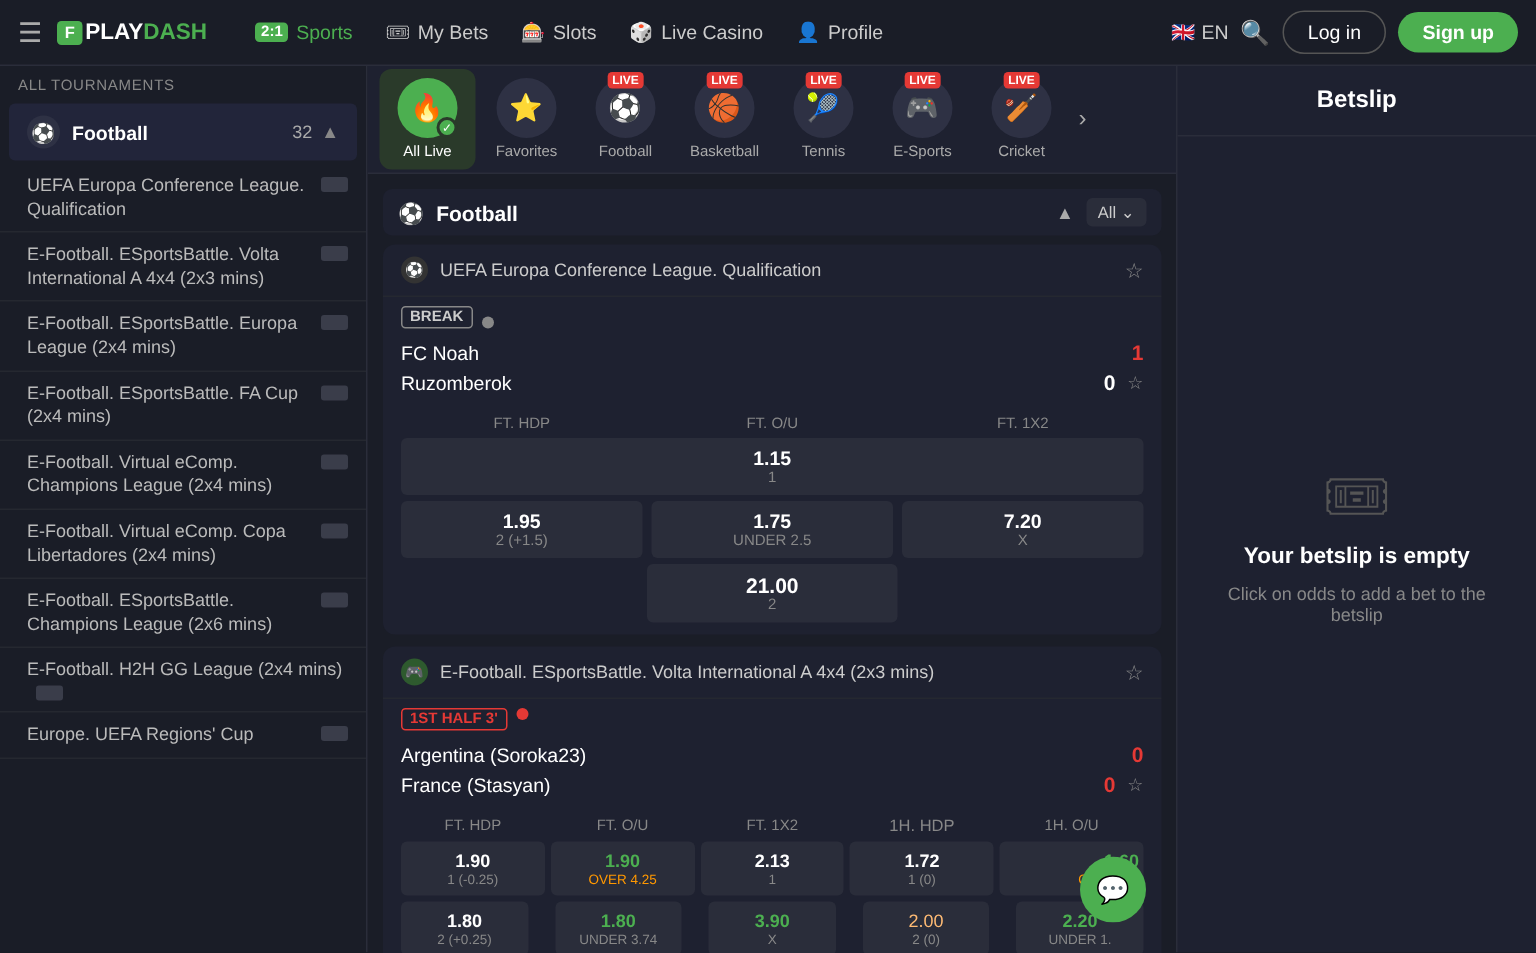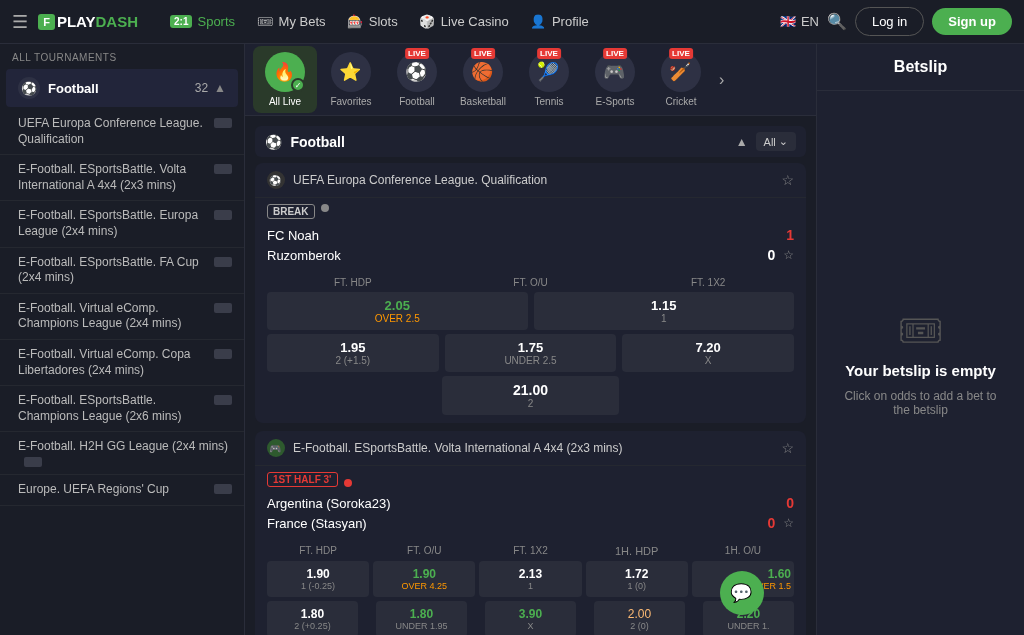--- a/index.html
+++ b/index.html
@@ -167,21 +167,21 @@
           <span>⌄</span>
         </button>
       </div>
 
       <div style="background:#1e2130;border-radius:8px;margin-bottom:8px;overflow:hidden;">
         <div style="display:flex;align-items:center;padding:8px 12px;border-bottom:1px solid #252830;">
           <span style="width:18px;height:18px;border-radius:50%;background:#333;display:flex;align-items:center;justify-content:center;font-size:10px;margin-right:8px;flex-shrink:0;">⚽</span>
           <span style="flex:1;color:#ccc;font-size:12px;">UEFA Europa Conference League. Qualification</span>
           <span style="color:#888;cursor:pointer;font-size:14px;">☆</span>
         </div>
-        <div style="display:flex;align-items:flex-start;padding:6px 12px 2px;gap:6px;">
+        <div style="display:flex;align-items:flex-end;padding:6px 12px 2px;gap:6px;">
           <span style="font-size:10px;font-weight:bold;padding:1px 5px;border-radius:3px;border:1px solid #888;color:#ccc;">BREAK</span>
           <span style="width:8px;height:8px;border-radius:50%;background:#888;display:inline-block;"></span>
         </div>
         <div style="padding:4px 12px 4px;">
           <div style="display:flex;align-items:center;justify-content:space-between;padding:2px 0;">
             <span style="color:#fff;font-size:13px;font-weight:500;">FC Noah</span>
             <div style="display:flex;align-items:center;gap:8px;">
               <span style="color:#e53935;font-size:14px;font-weight:bold;">1</span>
             </div>
           </div>
@@ -196,24 +196,20 @@
 
         <div style="padding:8px 12px;">
           <div style="display:flex;gap:6px;margin-bottom:4px;">
             <span style="flex:1;text-align:center;color:#888;font-size:10px;text-transform:uppercase;">FT. HDP</span>
             <span style="flex:1;text-align:center;color:#888;font-size:10px;text-transform:uppercase;">FT. O/U</span>
             <span style="flex:1;text-align:center;color:#888;font-size:10px;text-transform:uppercase;">FT. 1X2</span>
           </div>
 
           <div style="display:flex;gap:6px;margin-bottom:4px;">
             <button style="flex:1;background:#2a2d3a;border:none;border-radius:4px;padding:6px 4px;cursor:pointer;text-align:center;">
-              <span style="color:#4CAF50;font-size:13px;font-weight:600;display:block;">2.05</span>
-              <span style="color:#ff9800;font-size:10px;display:block;">OVER 2.5</span>
-            </button>
-            <button style="flex:1;background:#2a2d3a;border:none;border-radius:4px;padding:6px 4px;cursor:pointer;text-align:center;">
               <span style="color:#fff;font-size:13px;font-weight:600;display:block;">1.15</span>
               <span style="color:#888;font-size:10px;display:block;">1</span>
             </button>
           </div>
 
           <div style="display:flex;gap:6px;margin-bottom:4px;">
             <button style="flex:1;background:#2a2d3a;border:none;border-radius:4px;padding:6px 4px;cursor:pointer;text-align:center;">
               <span style="color:#fff;font-size:13px;font-weight:600;display:block;">1.95</span>
               <span style="color:#888;font-size:10px;display:block;">2 (+1.5)</span>
             </button>
@@ -237,21 +233,21 @@
           </div>
         </div>
       </div>
 
       <div style="background:#1e2130;border-radius:8px;margin-bottom:8px;overflow:hidden;">
         <div style="display:flex;align-items:center;padding:8px 12px;border-bottom:1px solid #252830;">
           <span style="width:18px;height:18px;border-radius:50%;background:#2e5a2e;display:flex;align-items:center;justify-content:center;font-size:10px;margin-right:8px;flex-shrink:0;">🎮</span>
           <span style="flex:1;color:#ccc;font-size:12px;">E-Football. ESportsBattle. Volta International A 4x4 (2x3 mins)</span>
           <span style="color:#888;cursor:pointer;font-size:14px;">☆</span>
         </div>
-        <div style="display:flex;align-items:flex-end;padding:6px 12px 2px;gap:6px;">
+        <div style="display:flex;align-items:flex-start;padding:6px 12px 2px;gap:6px;">
           <span style="font-size:10px;font-weight:bold;padding:1px 5px;border-radius:3px;background:transparent;color:#e53935;border:1px solid #e53935;">1ST HALF 3'</span>
           <span style="width:8px;height:8px;border-radius:50%;background:#e53935;display:inline-block;"></span>
         </div>
         <div style="padding:4px 12px 4px;">
           <div style="display:flex;align-items:center;justify-content:space-between;padding:2px 0;">
             <span style="color:#fff;font-size:13px;font-weight:500;">Argentina (Soroka23)</span>
             <span style="color:#e53935;font-size:14px;font-weight:bold;">0</span>
           </div>
           <div style="display:flex;align-items:center;justify-content:space-between;padding:2px 0;">
             <span style="color:#fff;font-size:13px;font-weight:500;">France (Stasyan)</span>
@@ -294,21 +290,21 @@
             </button>
           </div>
 
           <div style="display:flex;gap:18px;margin-bottom:4px;">
             <button style="flex:1;background:#2a2d3a;border:none;border-radius:4px;padding:6px 3px;cursor:pointer;text-align:center;">
               <span style="color:#fff;font-size:12px;font-weight:600;display:block;">1.80</span>
               <span style="color:#888;font-size:9px;display:block;">2 (+0.25)</span>
             </button>
             <button style="flex:1;background:#2a2d3a;border:none;border-radius:4px;padding:6px 3px;cursor:pointer;text-align:center;">
               <span style="color:#4CAF50;font-size:12px;font-weight:600;display:block;">1.80</span>
-              <span style="color:#888;font-size:9px;display:block;">UNDER 1.95</span>
+              <span style="color:#888;font-size:9px;display:block;">UNDER 3.74</span>
             </button>
             <button style="flex:1;background:#2a2d3a;border:none;border-radius:4px;padding:6px 3px;cursor:pointer;text-align:center;">
               <span style="color:#4CAF50;font-size:12px;font-weight:600;display:block;">3.90</span>
               <span style="color:#888;font-size:9px;display:block;">X</span>
             </button>
             <button style="flex:1;background:#2a2d3a;border:none;border-radius:4px;padding:6px 3px;cursor:pointer;text-align:center;">
               <span style="color:#fdba74;font-size:12px;font-weight:400;display:block;">2.00</span>
               <span style="color:#888;font-size:9px;display:block;">2 (0)</span>
             </button>
             <button style="flex:1;background:#2a2d3a;border:none;border-radius:4px;padding:6px 3px;cursor:pointer;text-align:center;">
@@ -316,21 +312,21 @@
               <span style="color:#888;font-size:9px;display:block;">UNDER 1.</span>
             </button>
           </div>
 
         </div>
       </div>
 
     </div>
   </div>
 
-  <div style="width:208px;background:#1e2130;border-left:1px solid #2a2d3a;display:flex;flex-direction:column;flex-shrink:0;">
+  <div style="width:240px;background:#1e2130;border-left:1px solid #2a2d3a;display:flex;flex-direction:column;flex-shrink:0;">
     <div style="padding:14px 16px;text-align:center;font-size:16px;font-weight:600;border-bottom:1px solid #2a2d3a;">Betslip</div>
     <div style="flex:1;display:flex;flex-direction:column;align-items:center;justify-content:center;gap:10px;padding:20px;">
       <span style="font-size:36px;color:#555;">🎟</span>
       <span style="font-size:15px;font-weight:600;color:#fff;text-align:center;">Your betslip is empty</span>
       <span style="font-size:12px;color:#888;text-align:center;">Click on odds to add a bet to the betslip</span>
     </div>
   </div>
 
   <div style="position:absolute;bottom:20px;right:260px;background:#4CAF50;width:44px;height:44px;border-radius:50%;display:flex;align-items:center;justify-content:center;cursor:pointer;font-size:18px;">
     <span>💬</span>

